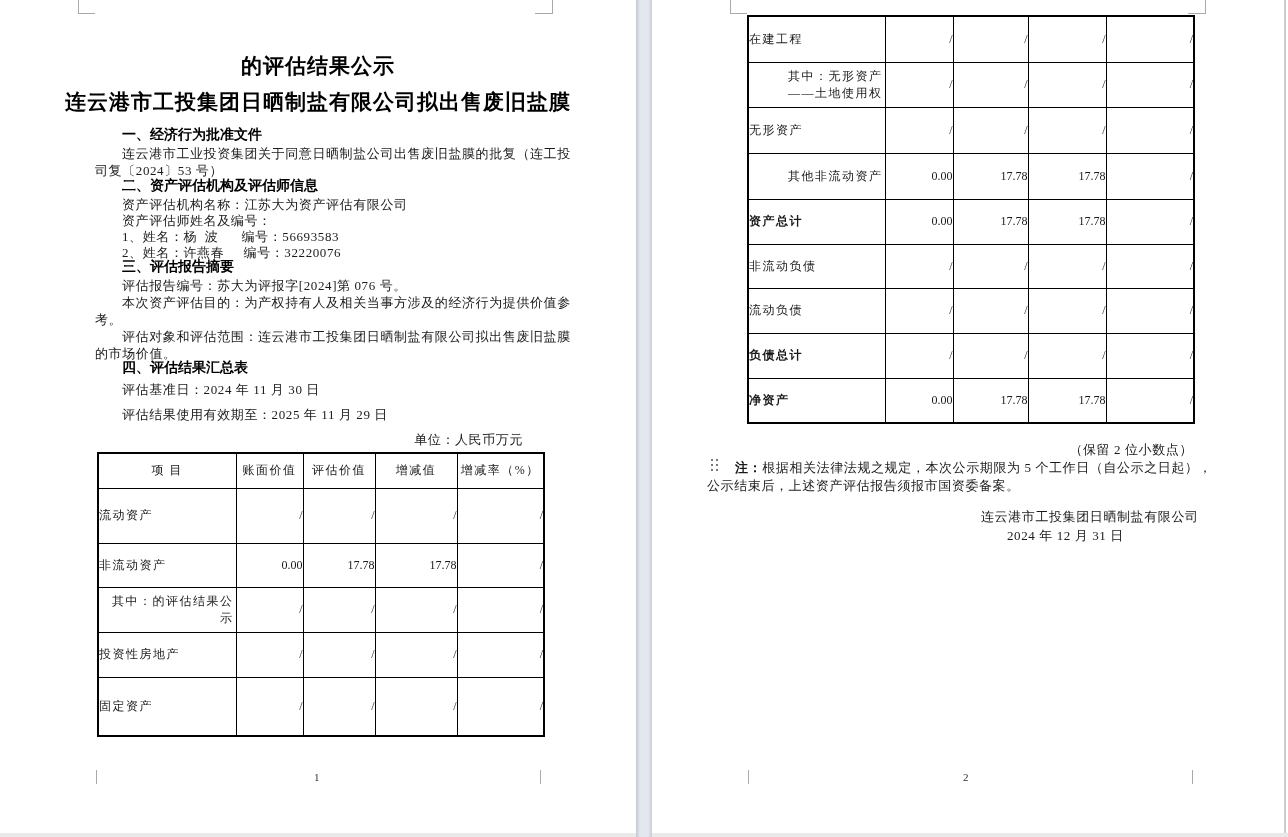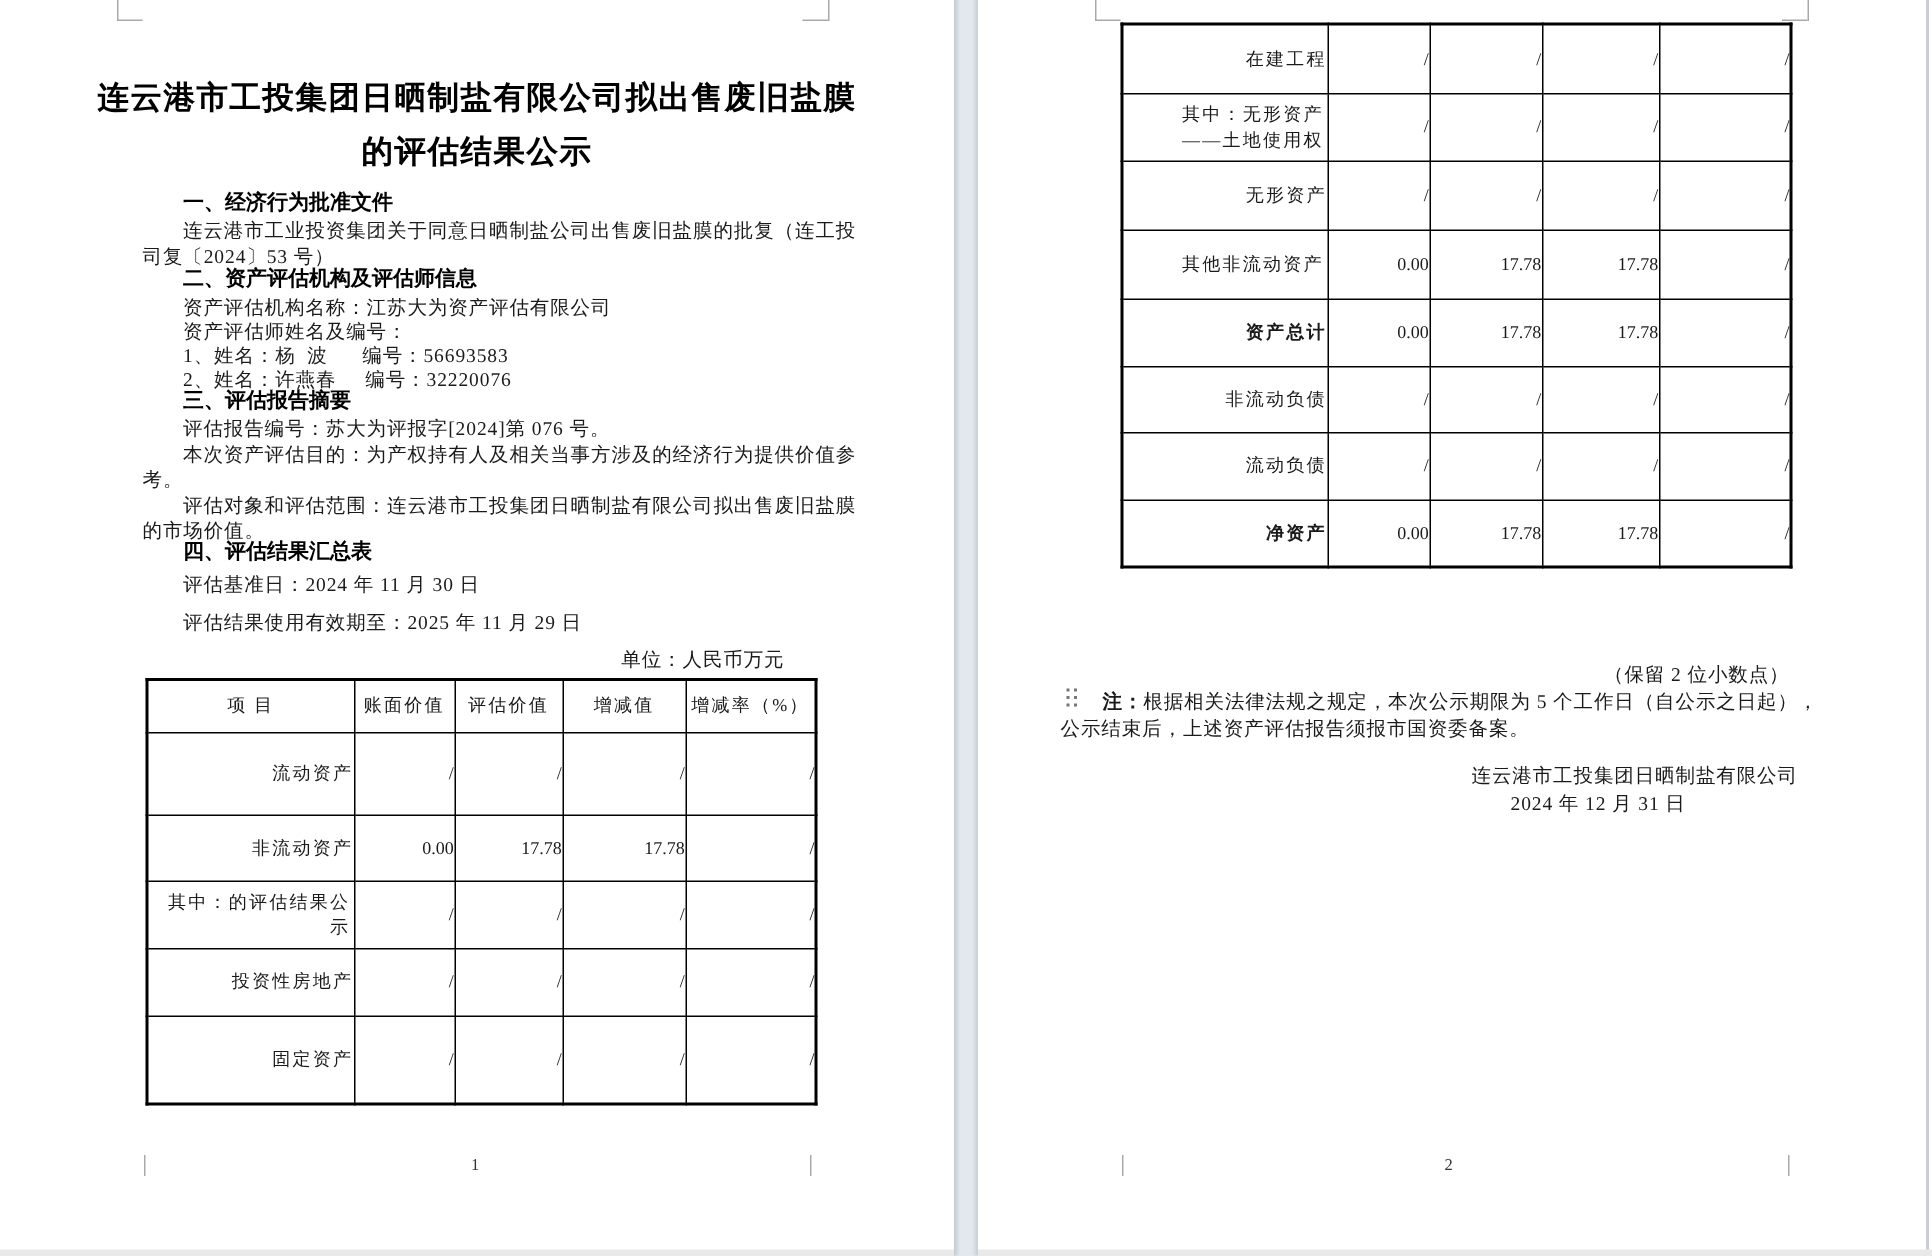--- a/index.html
+++ b/index.html
@@ -24,21 +24,21 @@
 
   .h{position:absolute;font-family:"Liberation Sans","DejaVu Sans",sans-serif;
     font-weight:bold;font-size:14px;white-space:pre;color:#000}
   .t{position:absolute;font-size:13px;letter-spacing:.6px;white-space:pre;color:#1a1a1a}
   .t.right-box{text-align:right}
 
   table.vtable{position:absolute;border-collapse:collapse;table-layout:fixed;
     border:2px solid #000}
   table.vtable td{border:1px solid #000;padding:0;vertical-align:middle;
     font-size:12px;color:#1a1a1a}
-  td.lab{text-align:right;letter-spacing:1.5px;white-space:pre-line;line-height:17px}
+  td.lab{text-align:left;letter-spacing:1.5px;white-space:pre-line;line-height:17px}
   td.lab.ralign{text-align:right;padding-right:2px}
   td.lab.bold{font-weight:bold}
   td.hd{text-align:center;letter-spacing:1.5px}
   td.val{text-align:right;padding-right:4px;letter-spacing:0;font-size:12.5px}
 
   .pagenum{position:absolute;top:771px;font-size:11px;color:#333}
 
   .dots{position:absolute;width:8px;height:13px}
   .dots .dot{position:absolute;left:0;top:0;width:2px;height:2px;background:#777;
     box-shadow:5px 0 #777,0 5px #777,5px 5px #777,0 10px #777,5px 10px #777}
@@ -49,22 +49,22 @@
 <div class="page" id="page1">
 
   <div class="cm" style="left:78px;top:0;width:1px;height:14px"></div>
   <div class="cm" style="left:78px;top:13px;width:17px;height:1px"></div>
   <div class="cm" style="left:552px;top:0;width:1px;height:14px"></div>
   <div class="cm" style="left:535px;top:13px;width:17px;height:1px"></div>
   <div class="cm" style="left:96px;top:770px;width:1px;height:14px"></div>
   <div class="cm" style="left:540px;top:770px;width:1px;height:14px"></div>
 
   <div class="doc-title">
+    <div>的评估结果公示</div>
     <div>连云港市工投集团日晒制盐有限公司拟出售废旧盐膜</div>
-    <div>的评估结果公示</div>
   </div>
 
   <div class="h" style="left:122px;top:126px">一、经济行为批准文件</div>
   <div class="t" style="left:122px;top:145px">连云港市工业投资集团关于同意日晒制盐公司出售废旧盐膜的批复（连工投</div>
   <div class="t" style="left:95px;top:162px">司复〔2024〕53 号）</div>
 
   <div class="h" style="left:122px;top:177px">二、资产评估机构及评估师信息</div>
   <div class="t" style="left:122px;top:196px">资产评估机构名称：江苏大为资产评估有限公司</div>
   <div class="t" style="left:122px;top:212px">资产评估师姓名及编号：</div>
   <div class="t" style="left:122px;top:228px">1、姓名：杨  波      编号：56693583</div>
@@ -203,20 +203,27 @@
       <td class="val">/</td>
     </tr>
     <tr style="height:45px">
       <td class="lab">流动负债</td>
       <td class="val">/</td>
       <td class="val">/</td>
       <td class="val">/</td>
       <td class="val">/</td>
     </tr>
     <tr style="height:45px">
+      <td class="lab bold">负债总计</td>
+      <td class="val">/</td>
+      <td class="val">/</td>
+      <td class="val">/</td>
+      <td class="val">/</td>
+    </tr>
+    <tr style="height:45px">
       <td class="lab bold">净资产</td>
       <td class="val">0.00</td>
       <td class="val">17.78</td>
       <td class="val">17.78</td>
       <td class="val">/</td>
     </tr>
   </tbody>
     </table>
 
   <div class="t right-box" style="left:55px;top:441px;width:486px">（保留 2 位小数点）</div>

